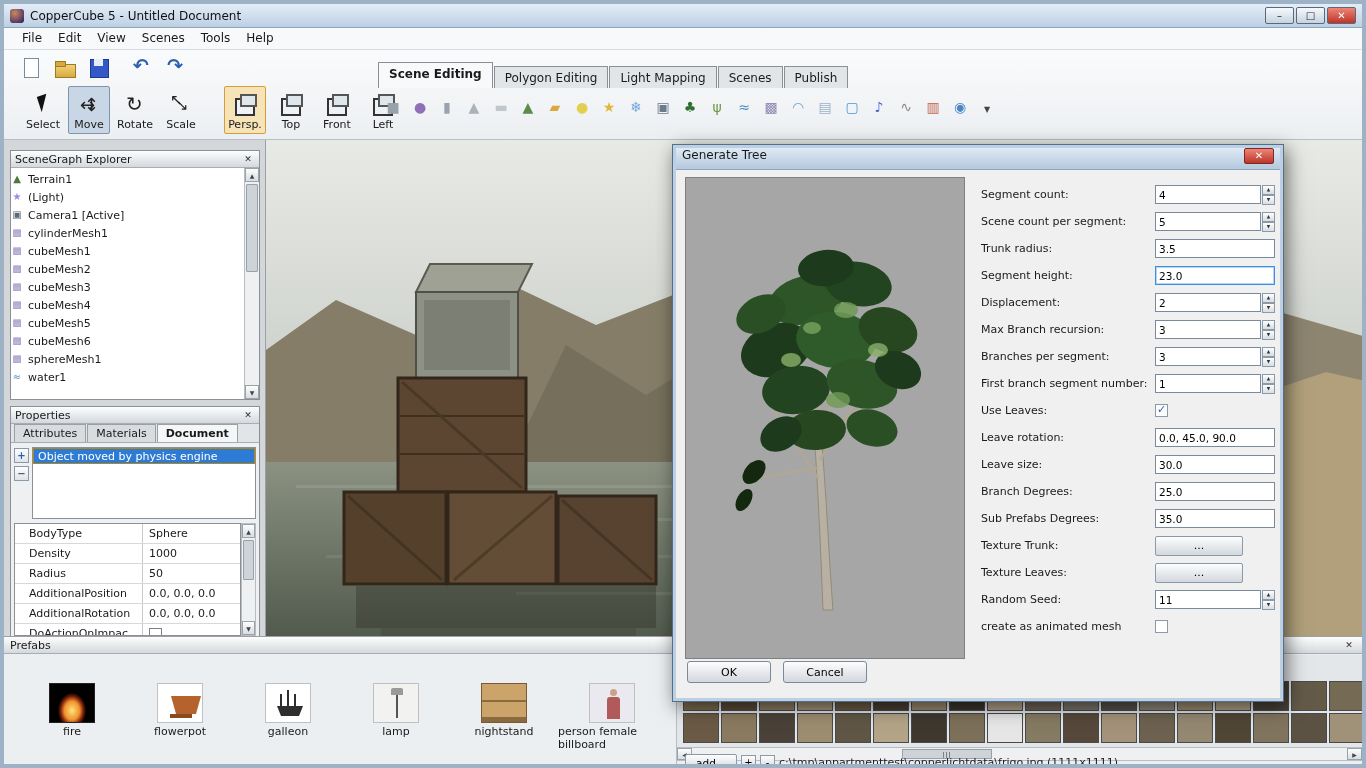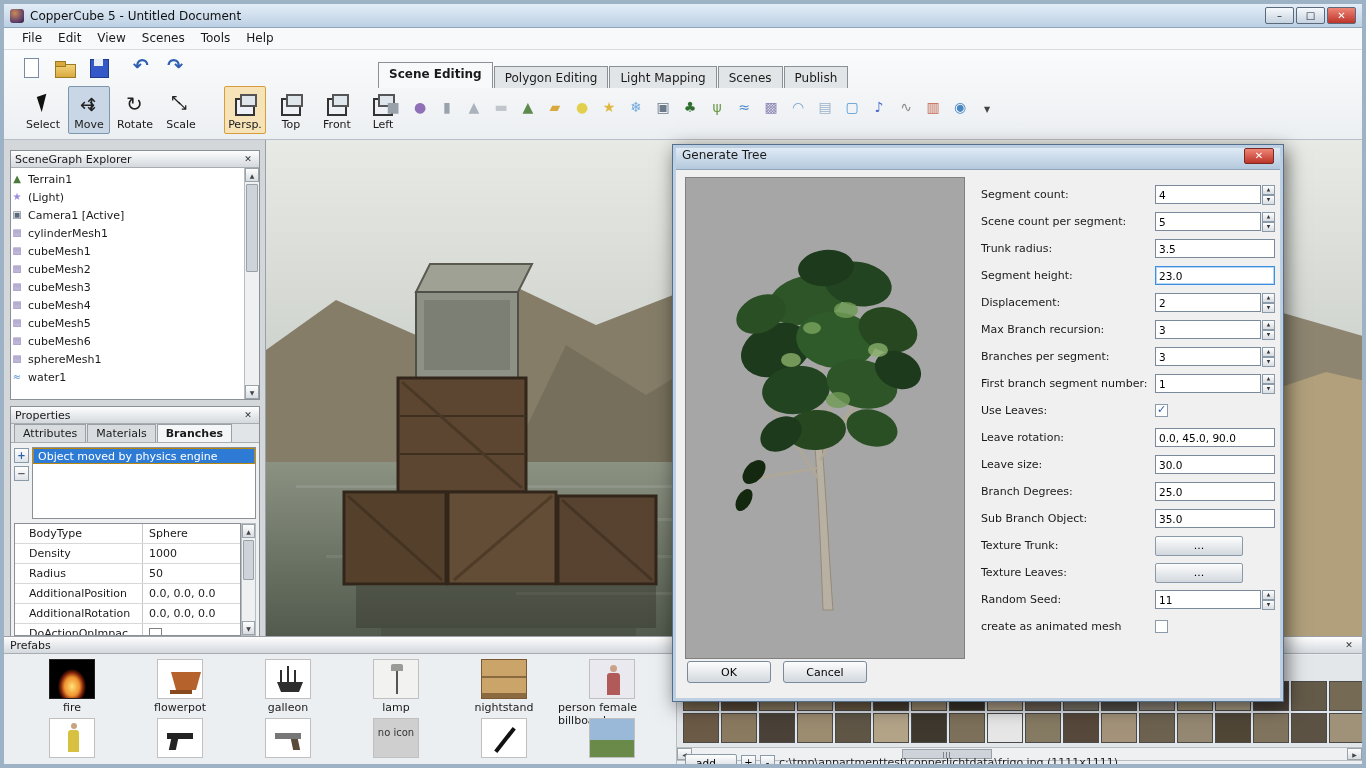--- a/index.html
+++ b/index.html
@@ -151,21 +151,21 @@
   .dlg-row[data-focused="true"] .dlg-input { border:1px solid #3d8fe0; box-shadow:inset 0 0 0 1px #b5d5f2; }
   .dlg-buttons { position:absolute; left:14px; top:516px; display:flex; gap:12px; }
   .dlg-btn { width:84px; height:22px; border:1px solid #7a8a9a; border-radius:3px; background:linear-gradient(#fdfdfd,#d2d8de); font-size:11px; font-family:"DejaVu Sans",sans-serif; }
 
   
   .bottompanel { position:absolute; left:0; right:0; bottom:0; height:128px; background:#eceff2; border-top:1px solid #9aa0a6; }
   .bp-head { position:absolute; left:0; right:0; top:0; height:17px; background:linear-gradient(#fdfdfd,#d4d9de); border-bottom:1px solid #a8adb2; display:flex; align-items:center; padding:0 6px; font-size:11px; }
   .bp-head .ph-title { flex:1; }
   .prefab-area { position:absolute; left:0; top:18px; width:672px; bottom:0; overflow:hidden; }
   .prefab-row { display:flex; padding-left:14px; }
-  .prefab-item { width:108px; display:flex; flex-direction:column; align-items:center; padding-top:4px; }
+  .prefab-item { width:108px; display:flex; flex-direction:column; align-items:center; padding-top:4px;margin-top:24px; }
   .plabel { font-size:11px; margin-top:2px; height:13px; }
   .thumb { width:46px; height:40px; position:relative; background:#fff; border:1px solid #c0c0c0; overflow:hidden; }
   .thumb-text { position:absolute; left:0; right:0; top:8px; text-align:center; font-size:10px; color:#333; }
   .thumb[data-icon="fire-thumbnail"] { background:radial-gradient(ellipse 38% 55% at 50% 70%, #ffe27a 0%, #f0922e 45%, #7a1e08 68%, #000 85%), #000; border-color:#222; }
   .thumb[data-icon="flowerpot-thumbnail"]::before { content:""; position:absolute; left:13px; top:12px; width:20px; border-top:18px solid #b5622c; border-left:5px solid transparent; border-right:5px solid transparent; }
   .thumb[data-icon="flowerpot-thumbnail"]::after { content:""; position:absolute; left:12px; top:30px; width:22px; height:4px; background:#8a4a20; }
   .thumb[data-icon="galleon-thumbnail"]::before { content:""; position:absolute; left:11px; top:22px; width:18px; border-top:10px solid #2e2e2e; border-left:4px solid transparent; border-right:4px solid transparent; }
   .thumb[data-icon="galleon-thumbnail"]::after { content:""; position:absolute; left:21px; top:6px; width:2px; height:18px; background:#2e2e2e; box-shadow:-7px 4px 0 #2e2e2e, 7px 4px 0 #2e2e2e; }
   .thumb[data-icon="lamp-thumbnail"] { background:#f2f2f0; }
   .thumb[data-icon="lamp-thumbnail"]::before { content:""; position:absolute; left:22px; top:8px; width:2px; height:26px; background:#555; }
@@ -485,21 +485,21 @@
 
           <div class="ptab" data-active="false">
             <span>Attributes</span>
           </div>
 
           <div class="ptab" data-active="false">
             <span>Materials</span>
           </div>
 
           <div class="ptab" data-active="true">
-            <span>Branches</span>
+            <span>Document</span>
           </div>
         </div>
       <div class="behav-box">
         <div class="behav-gutter">
           <div class="gbtn plus"></div>
           <div class="gbtn minus"></div>
         </div>
         <div class="behav-list">
           <div class="behav-sel">Object moved by physics engine</div>
         </div>
@@ -888,21 +888,21 @@
 
         <div class="dlg-row" data-type="input">
           <span class="dlg-label">Branch Degrees:</span>
           <span class="dlg-ctl">
             <input class="dlg-input" value="25.0" style="">
 
           </span>
         </div>
 
         <div class="dlg-row" data-type="input">
-          <span class="dlg-label">Sub Branch Object:</span>
+          <span class="dlg-label">Sub Prefabs Degrees:</span>
           <span class="dlg-ctl">
             <input class="dlg-input" value="35.0" style="">
 
           </span>
         </div>
 
         <div class="dlg-row" data-type="button">
           <span class="dlg-label">Texture Trunk:</span>
           <span class="dlg-ctl">
 

